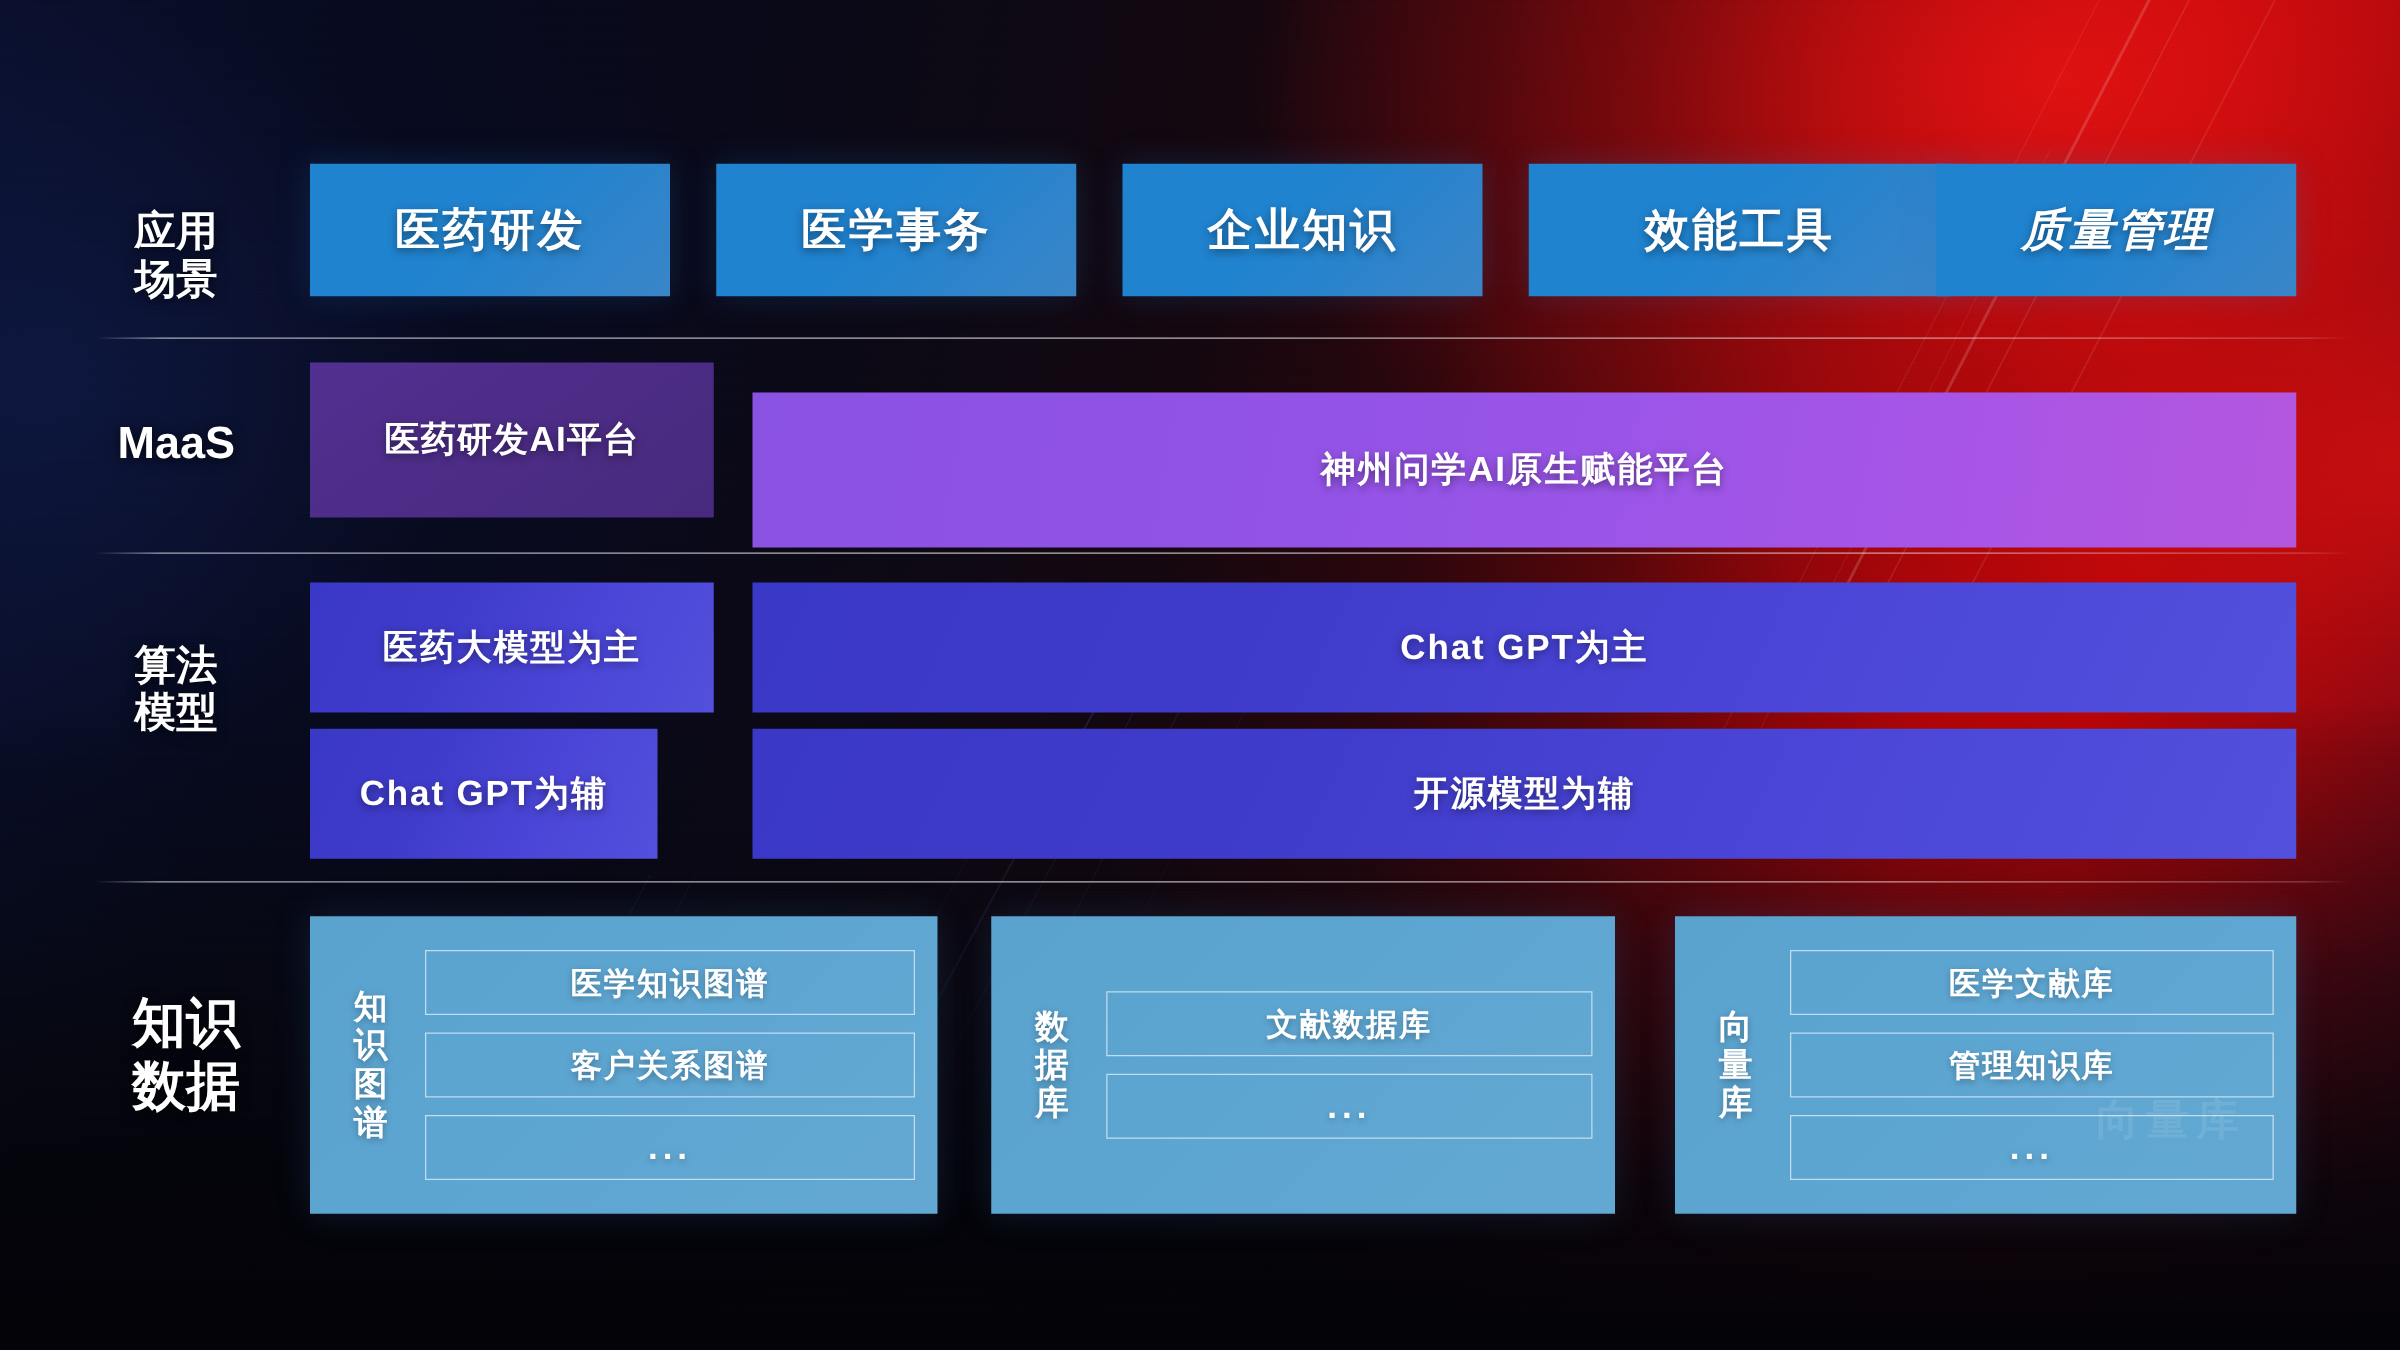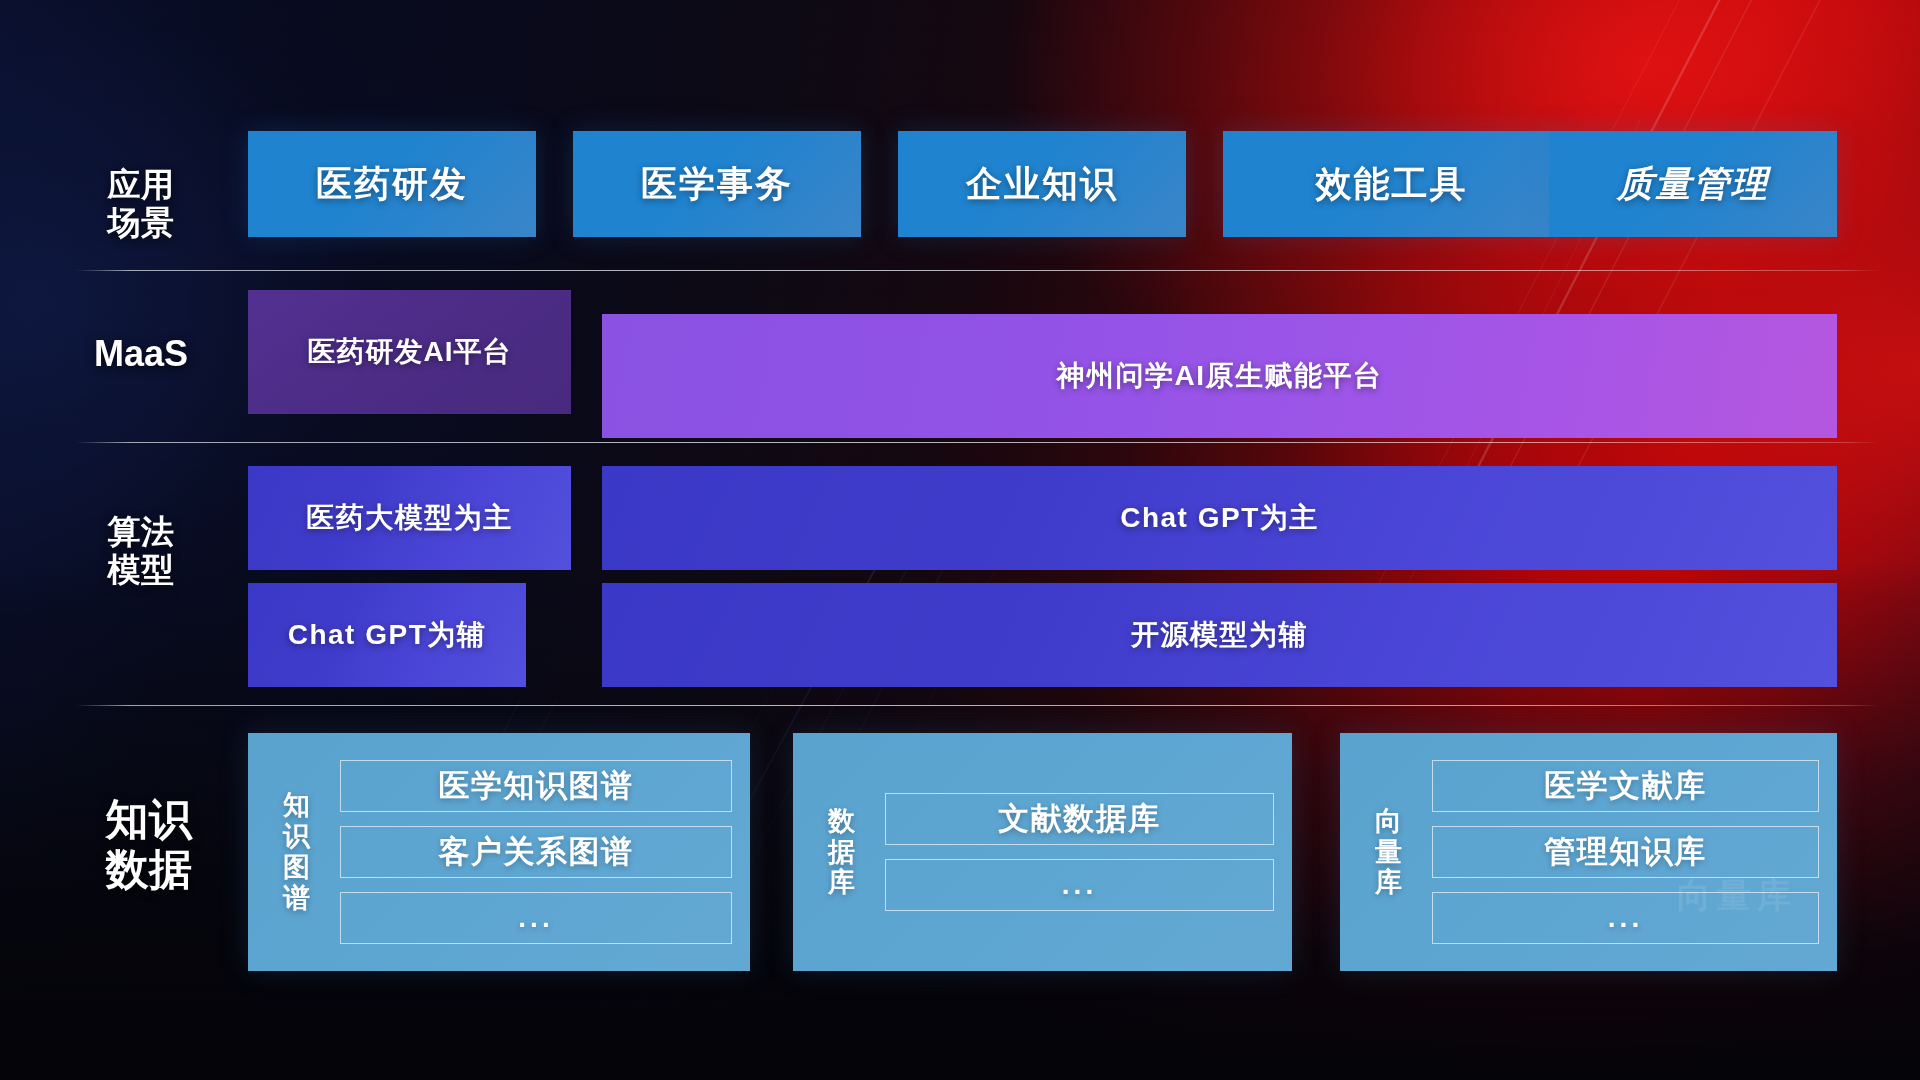--- a/index.html
+++ b/index.html
@@ -118,21 +118,21 @@
     letter-spacing:1px;
     text-shadow:0 2px 6px rgba(0,0,0,.30);
     display:flex; align-items:center; justify-content:center;
   }
   .kgroup-title span { display:block; }
   .kitems { flex:1; display:flex; flex-direction:column; gap:14px; margin-left:16px; }
   .kitem {
     height:52px;
     border:1px solid rgba(255,255,255,.62);
     display:flex; align-items:center; justify-content:center;
-    color:#ffffff; font-weight:bold; font-size:31px; letter-spacing:1.5px;
+    color:#ffffff; font-weight:bold; font-size:25px; letter-spacing:1.5px;
     text-shadow:0 2px 6px rgba(0,0,0,.28);
   }
   .kitem.ellipsis { font-size:28px; letter-spacing:4px; }
 
   .wm {
     position:absolute; color:rgba(255,255,255,.10);
     font-size:34px; font-weight:bold; letter-spacing:6px;
     pointer-events:none;
   }
 </style>

